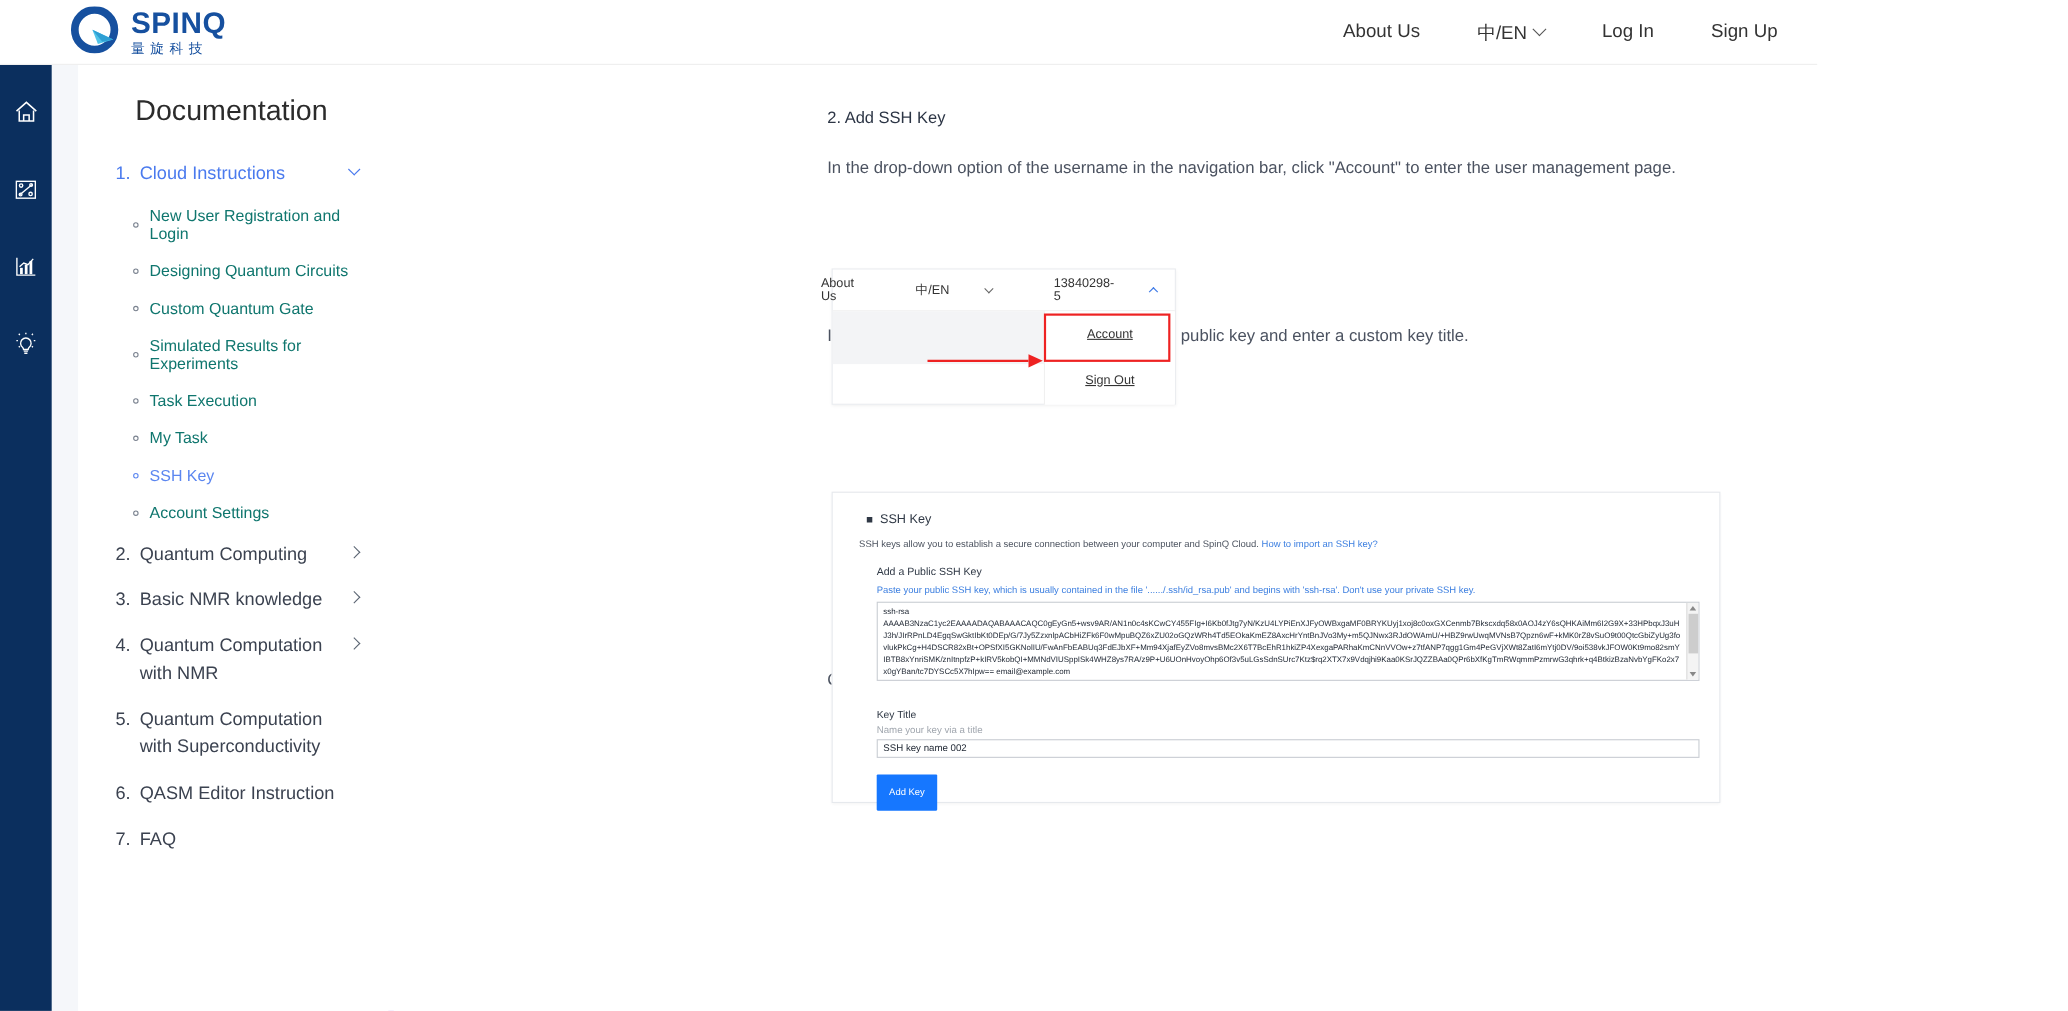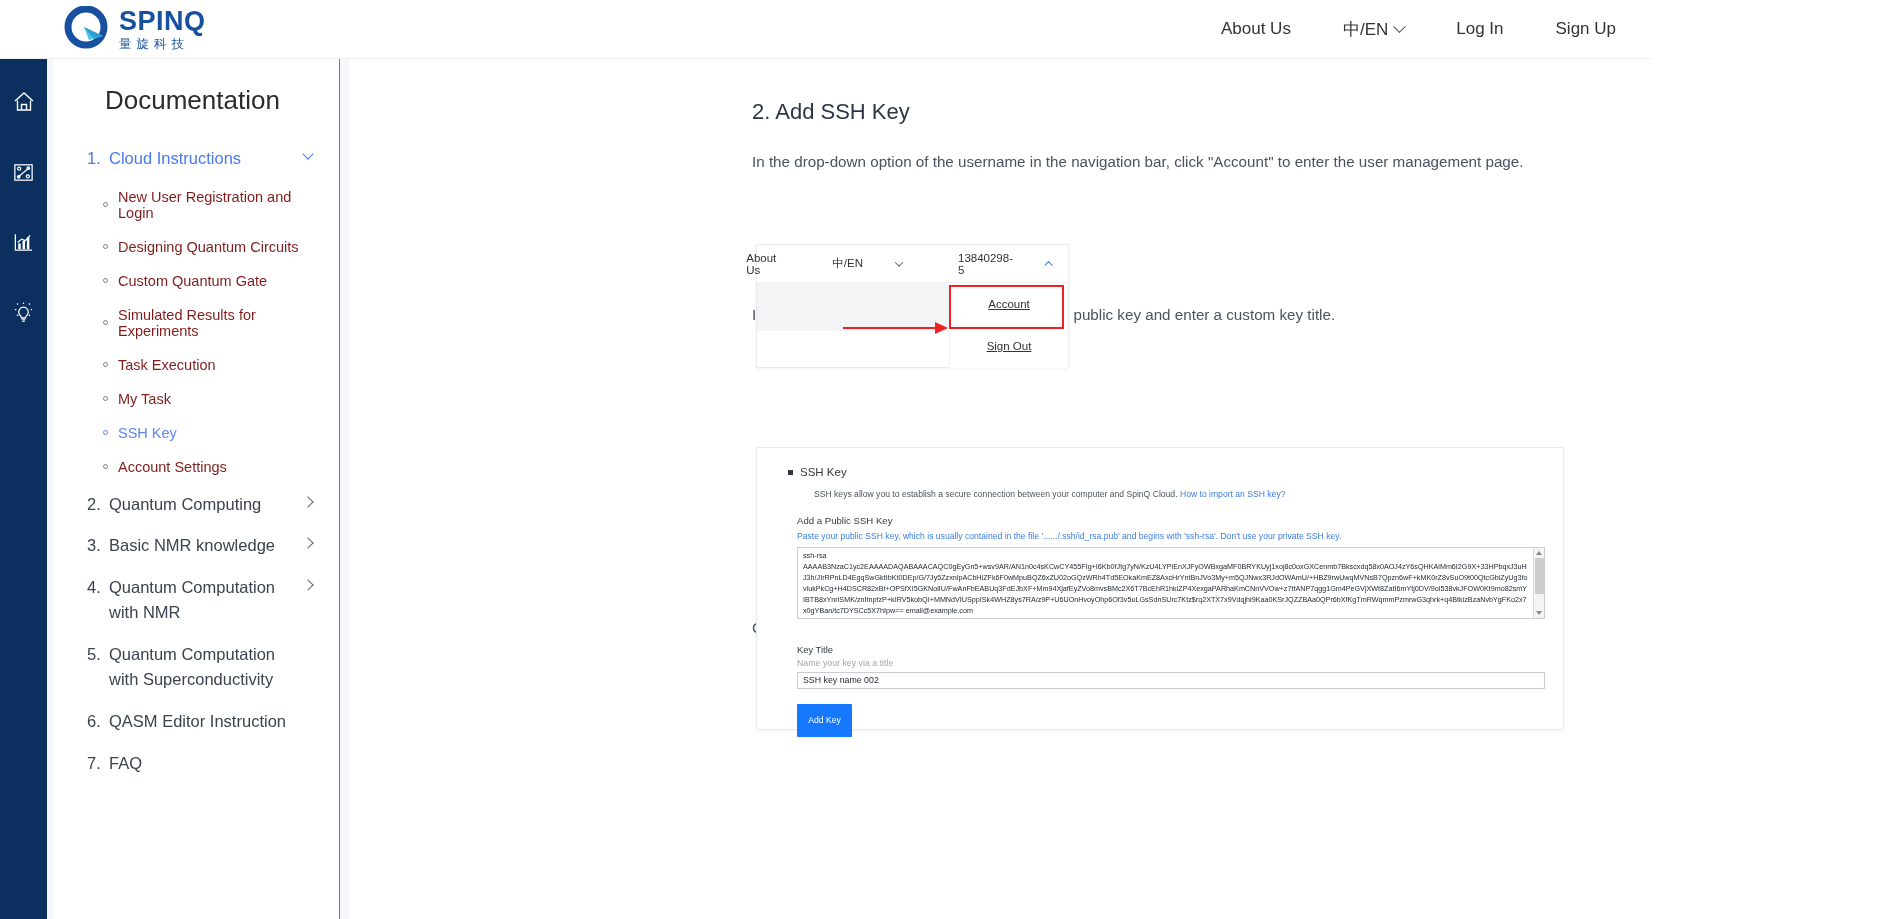--- a/index.html
+++ b/index.html
@@ -56,23 +56,23 @@
   .rail-icon svg { display: block; }
 
   
   .page-bg {
     position: absolute; left: 47px; top: 59px;
     width: 1833px; height: 860px; background: #f5f7fa;
   }
 
   
   .docnav {
-    position: absolute; left: 53px; top: 59px;
+    position: absolute; left: 71px; top: 59px;
     width: 287px; height: 860px; background: #ffffff;
-    border-right: 1px solid #8b5cf6; overflow: hidden;
+    border-right: 5px solid #8b5cf6; overflow: hidden;
   }
   .doc-title {
     font-size: 26px; color: #2b2b2b; font-weight: normal;
     padding: 26px 0 0 52px;
   }
   .nav-list { margin-top: 22px; }
   .nav-sec {
     display: flex; align-items: flex-start; padding: 8px 22px 8px 34px;
     font-size: 16.5px; color: #3b4250; cursor: pointer; line-height: 1.55;
   }
@@ -88,38 +88,38 @@
     width: 8px; height: 8px;
     border-right: 1.6px solid #5a6472; border-bottom: 1.6px solid #5a6472;
     transform: rotate(-45deg);
   }
   .nav-arrow.down i {
     border-color: #4a7aee;
     transform: rotate(45deg); top: 0px; left: 1px;
   }
   .nav-sub {
     display: flex; align-items: center; gap: 10px;
-    padding: 9px 12px 9px 50px; font-size: 14.5px; color: #7f1d1d;
+    padding: 9px 12px 9px 50px; font-size: 14.5px; color: #0f766e;
     cursor: pointer;
   }
   .nav-sub.active { color: #5b86f0; }
   .bullet {
     width: 5px; height: 5px; border: 1.2px solid #7a828f;
     border-radius: 50%; flex: 0 0 5px;
   }
   .nav-sub.active .bullet { border-color: #5b86f0; }
 
   
   .content {
     position: absolute; left: 350px; top: 59px;
     width: 1530px; height: 860px; background: #ffffff;
     overflow: hidden;
   }
   .h2 {
-    font-size: 22px; color: #2c3545; font-weight: normal;
+    font-size: 15px; color: #2c3545; font-weight: normal;
     margin: 40px 0 0 402px;
   }
   .para {
     font-size: 15.2px; color: #4b5260; margin: 26px 0 0 402px;
     line-height: 1.5;
   }
 
   
   .fig1 {
     position: absolute; left: 406px; top: 185px;
@@ -170,21 +170,21 @@
     background: #ffffff; border: 1px solid #e6e9ed;
     box-shadow: 0 1px 3px rgba(0,0,0,0.05);
     padding: 14px 18px;
   }
   .f2-h {
     display: flex; align-items: center; gap: 7px;
     font-size: 11.5px; color: #2f3845; margin: 4px 0 10px 13px;
   }
   .sq { width: 5px; height: 5px; background: #2f3845; }
   .f2-p {
-    font-size: 8.6px; color: #4d5460; margin-left: 39px; line-height: 1.5;
+    font-size: 8.6px; color: #4d5460; margin-left: 6px; line-height: 1.5;
   }
   .f2-link { color: #3c7fe0; }
   .f2-sub {
     font-size: 9.6px; color: #2f3845; margin: 14px 0 5px 22px;
   }
   .f2-hint {
     font-size: 8.6px; color: #3c7fe0; margin-left: 22px;
   }
   .f2-box {
     position: relative; margin: 6px 0 0 22px; width: 748px; height: 72px;

